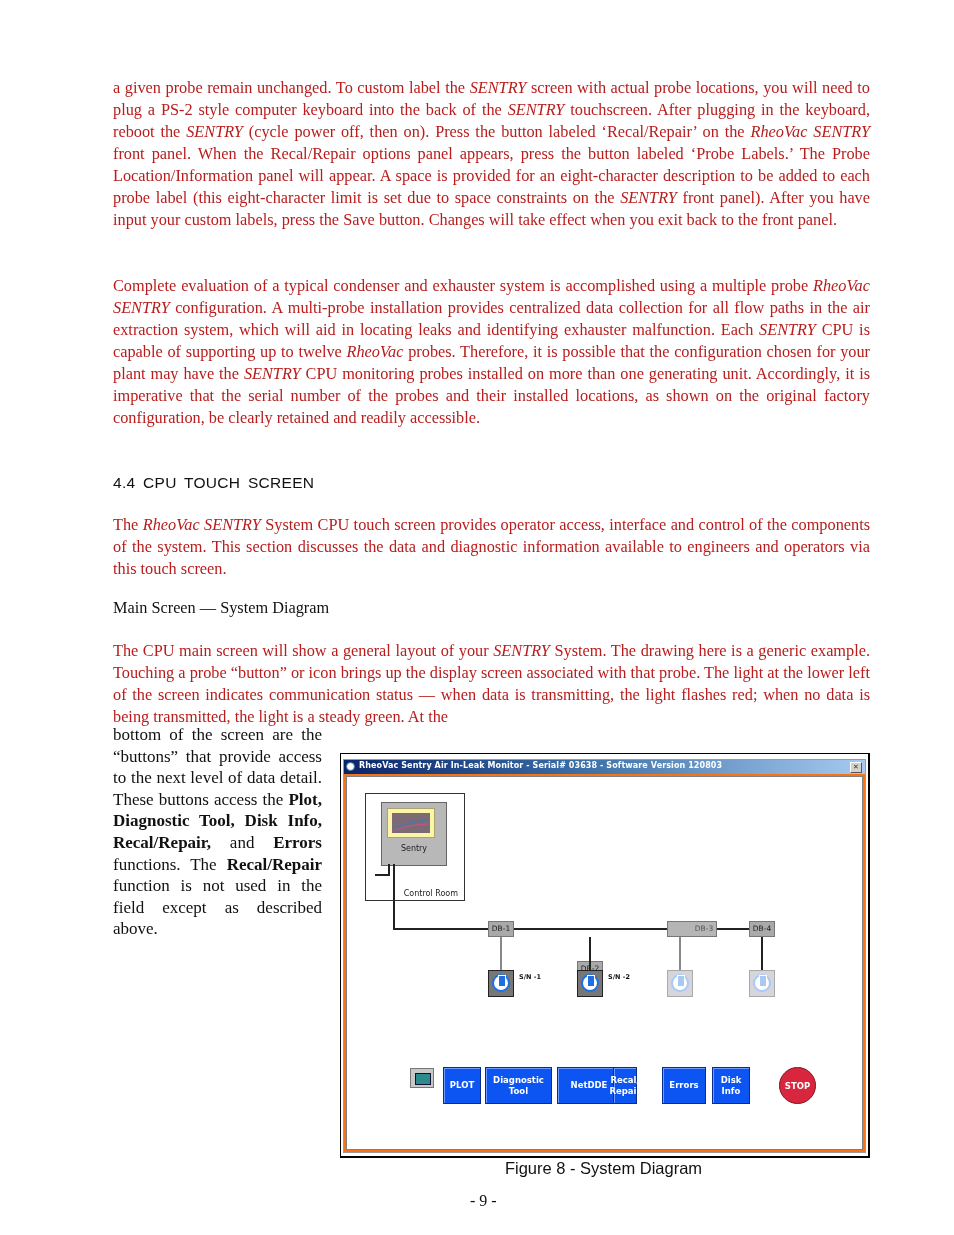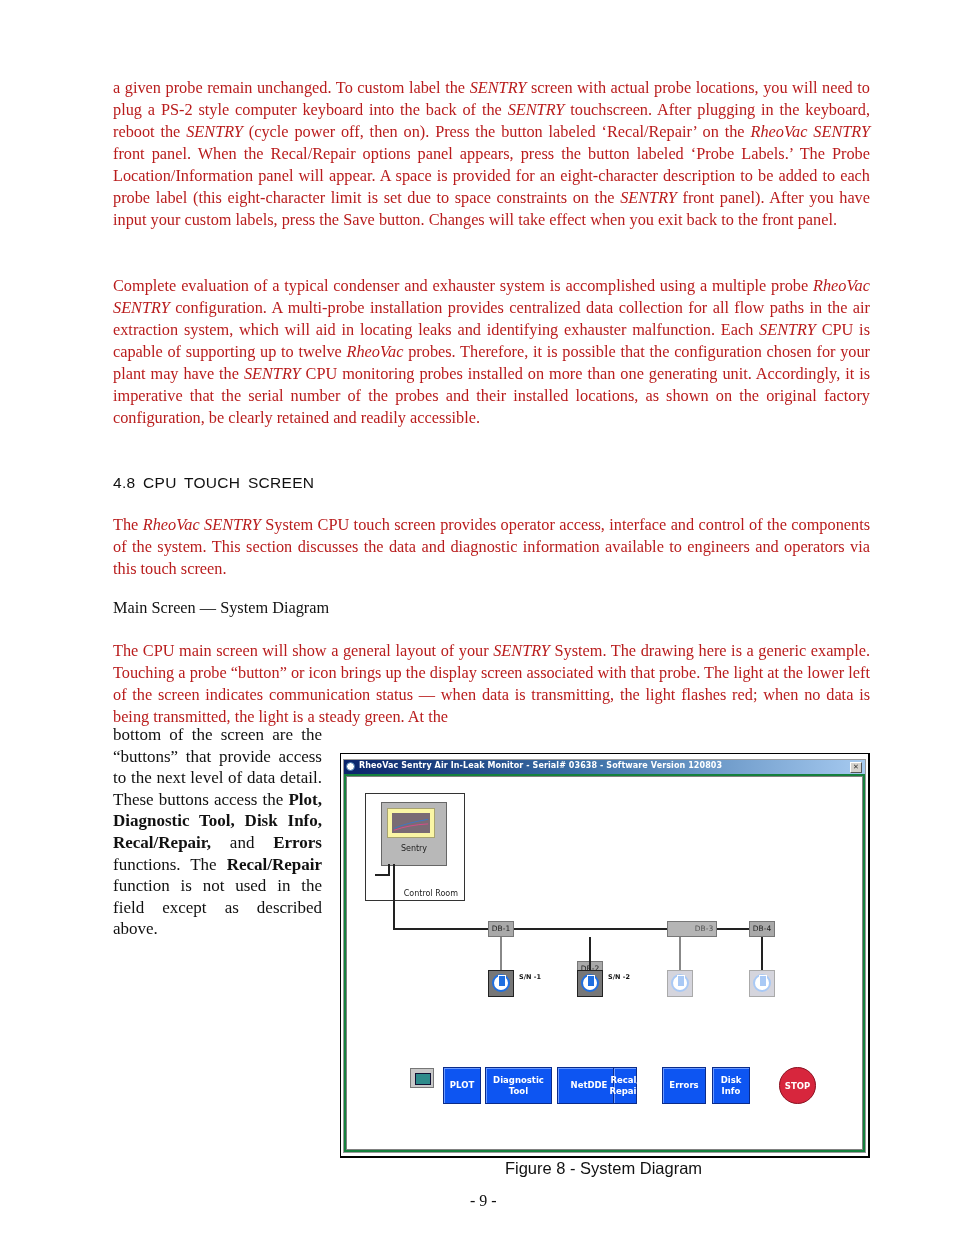--- a/index.html
+++ b/index.html
@@ -27,21 +27,21 @@
       color: #111; text-align: justify; text-align-last: justify; margin: 0;
     }
     .side b { font-weight: bold; }
     
     .fig-frame {
       position: absolute; left: 340px; top: 753px; width: 527px; height: 402px;
       border: 1px solid #000; border-right-width: 2px; border-bottom-width: 2px; background: #fff;
     }
     .win {
       position: absolute; left: 2px; top: 5px; width: 521px; height: 392px;
-      background: #15803d; border: 1px solid #9a9a9a;
+      background: #f97316; border: 1px solid #9a9a9a;
     }
     .titlebar {
       position: absolute; left: 0; top: 0; right: 0; height: 14px;
       background: linear-gradient(to right, #0a246a 0%, #3a6ea5 45%, #a6caf0 100%);
     }
     .title-icon {
       position: absolute; left: 2px; top: 2px; width: 9px; height: 9px; border-radius: 50%;
       background: #fff; border: 1px solid #3a6ea5; box-sizing: border-box;
     }
     .title-text {
@@ -140,21 +140,21 @@
   </style>
 </head>
 <body>
 
 <div class="page">
 
   <p class="p" style="top:77px;">a given probe remain unchanged.  To custom label the <i>SENTRY</i> screen with actual probe locations, you will need to plug a PS-2 style computer keyboard into the back of the <i>SENTRY</i> touchscreen.  After plugging in the keyboard, reboot the <i>SENTRY</i> (cycle power off, then on).  Press the button labeled ‘Recal/Repair’ on the <i>RheoVac SENTRY</i> front panel.  When the Recal/Repair options panel appears, press the button labeled ‘Probe Labels.’  The Probe Location/Information panel will appear.  A space is provided for an eight-character description to be added to each probe label (this eight-character limit is set due to space constraints on the <i>SENTRY</i> front panel).  After you have input your custom labels, press the Save button.  Changes will take effect when you exit back to the front panel.</p>
 
   <p class="p" style="top:275px;">Complete evaluation of a typical condenser and exhauster system is accomplished using a multiple probe <i>RheoVac SENTRY</i> configuration.  A multi-probe installation provides centralized data collection for all flow paths in the air extraction system, which will aid in locating leaks and identifying exhauster malfunction.  Each <i>SENTRY</i> CPU is capable of supporting up to twelve <i>RheoVac</i> probes.  Therefore, it is possible that the configuration chosen for your plant may have the <i>SENTRY</i> CPU monitoring probes installed on more than one generating unit.  Accordingly, it is imperative that the serial number of the probes and their installed locations, as shown on the original factory configuration, be clearly retained and readily accessible.</p>
 
-  <div class="heading">4.8  CPU TOUCH SCREEN</div>
+  <div class="heading">4.4  CPU TOUCH SCREEN</div>
 
   <p class="p" style="top:514px;">The <i>RheoVac SENTRY</i> System CPU touch screen provides operator access, interface and control of the components of the system.  This section discusses the data and diagnostic information available to engineers and operators via this touch screen.</p>
 
   <div class="subhead">Main Screen — System Diagram</div>
 
   <p class="p" style="top:640px;">The CPU main screen will show a general layout of your <i>SENTRY</i> System.  The drawing here is a generic example.  Touching a probe “button” or icon brings up the display screen associated with that probe.  The light at the lower left of the screen indicates communication status — when data is transmitting, the light flashes red; when no data is being transmitted, the light is a steady green.  At the</p>
 
   <p class="side" style="top:724px;">bottom of the screen are the “buttons” that provide access to the next level of data detail.  These buttons access the <b>Plot, Diagnostic Tool, Disk Info, Recal/Repair,</b> and <b>Errors</b> functions.  The <b>Recal/Repair</b> function is not used in the field except as described above.</p>
 
 

